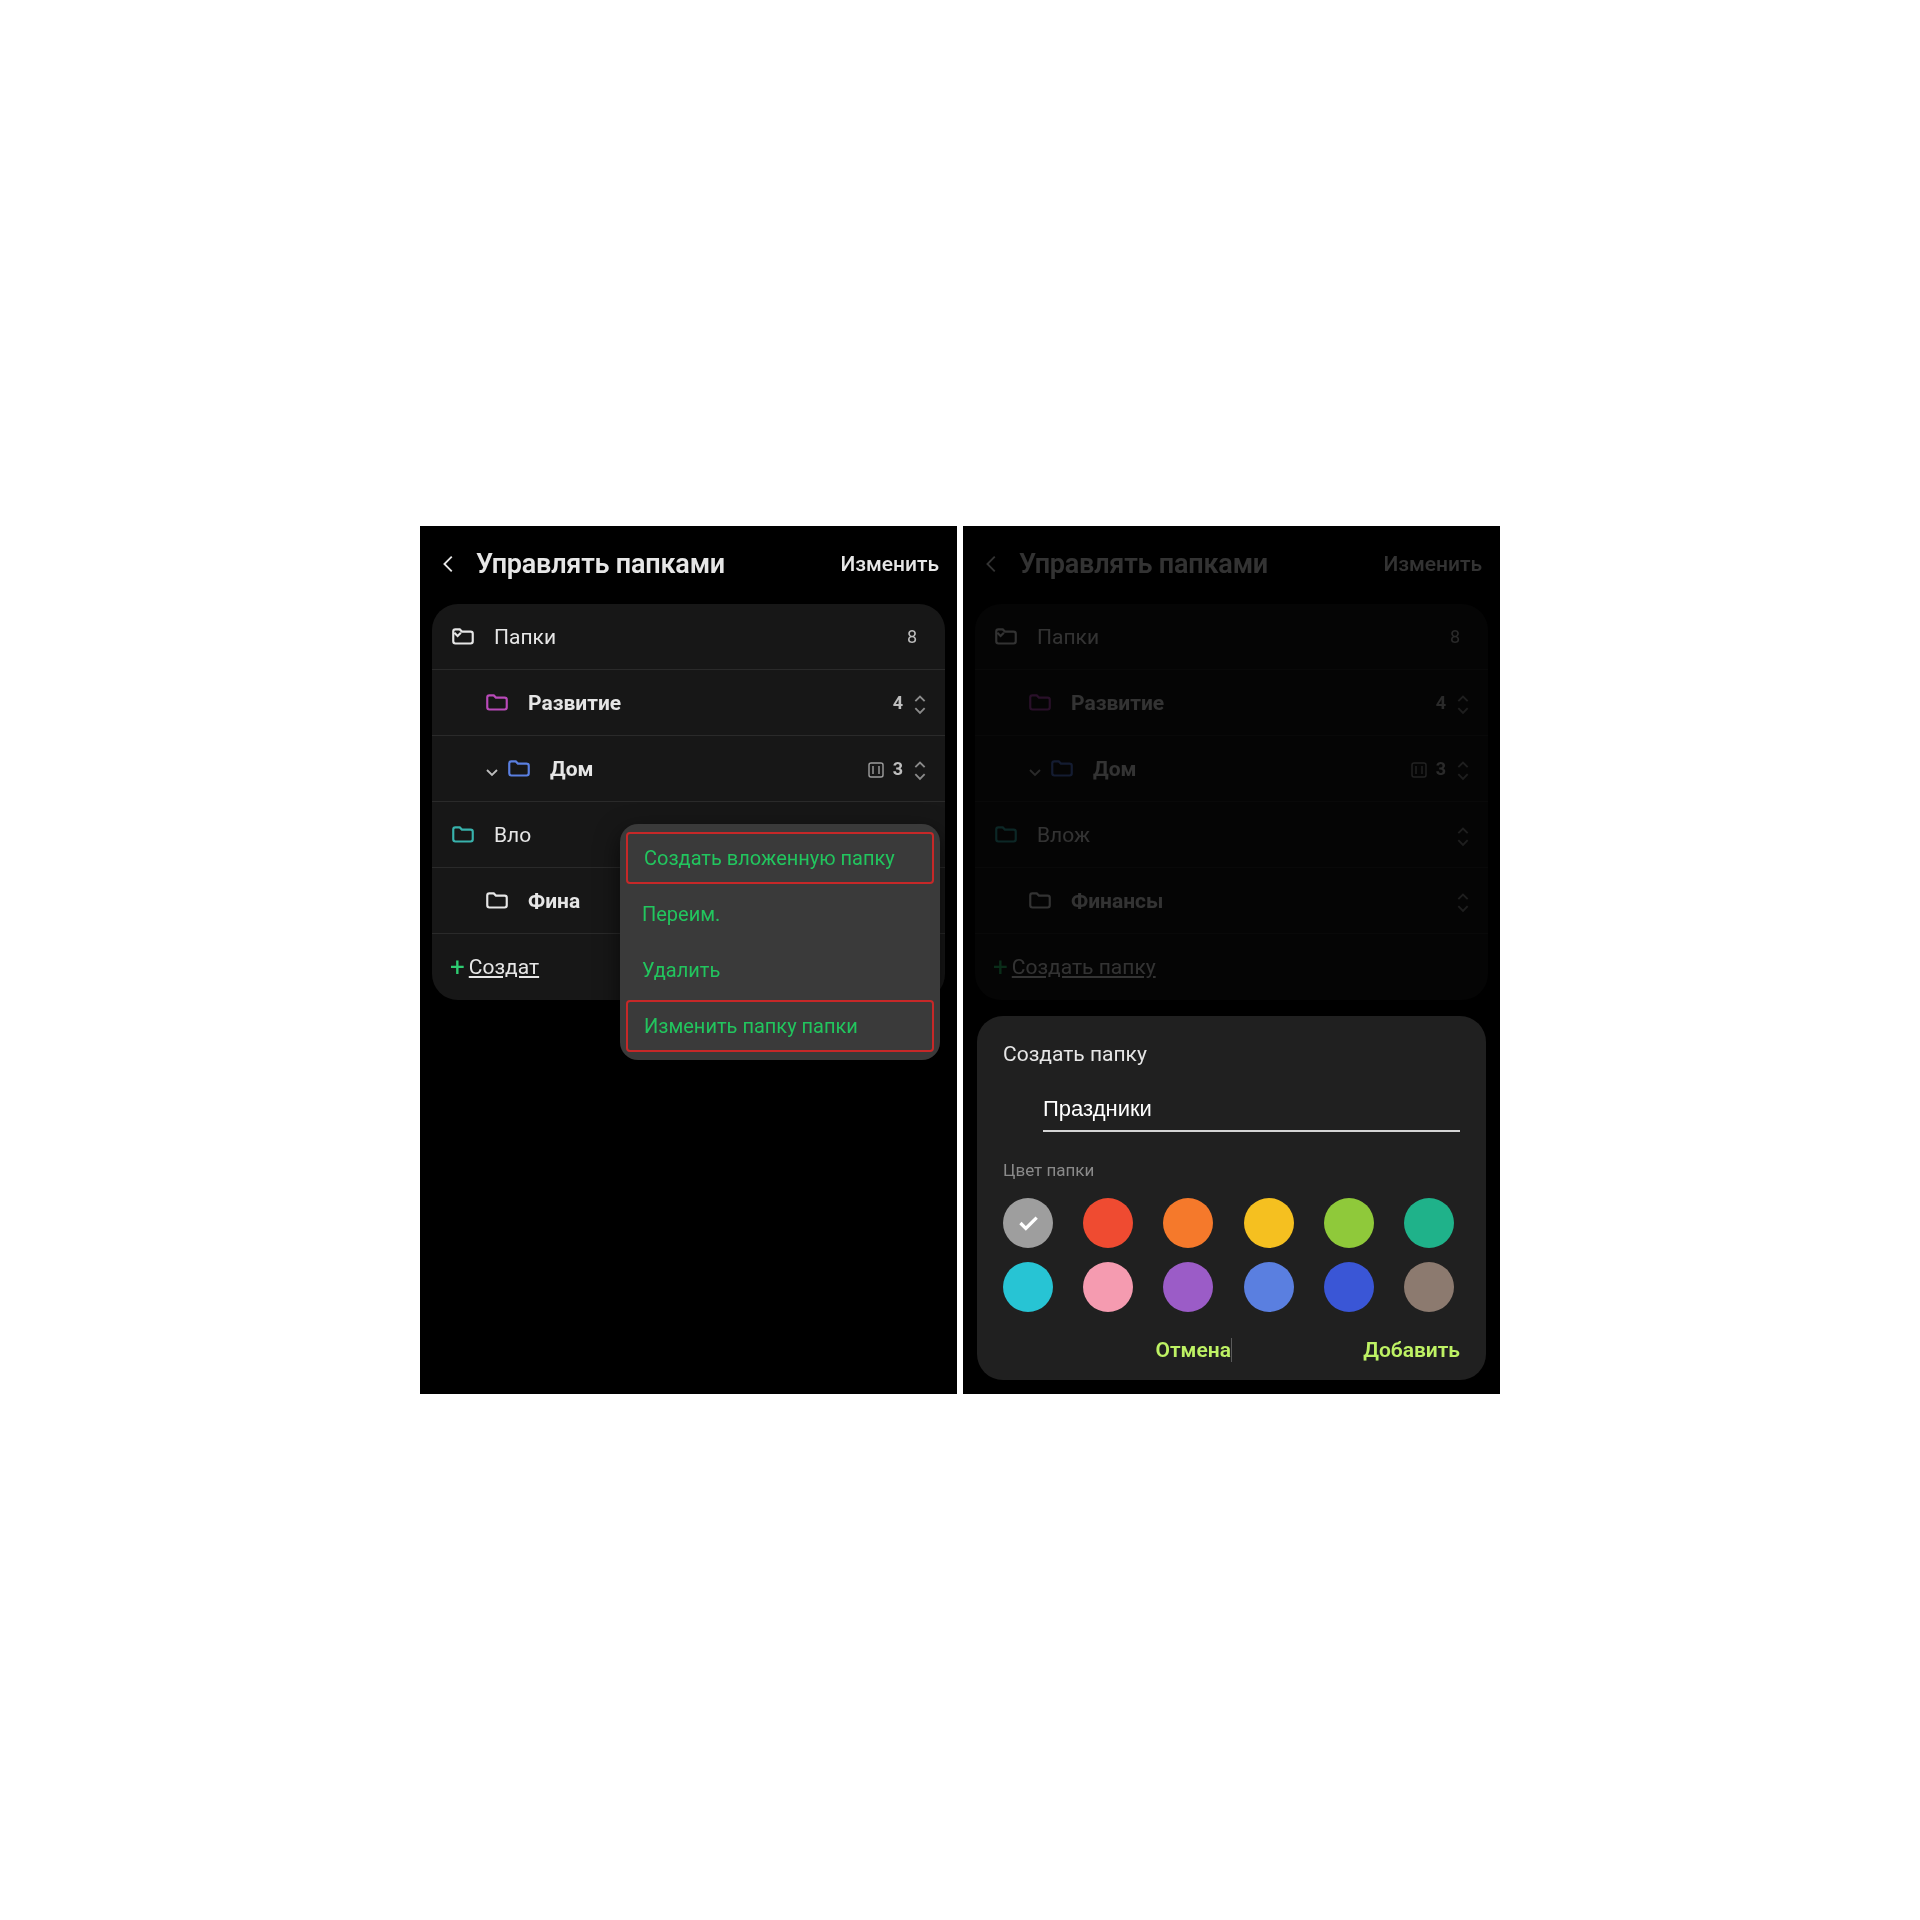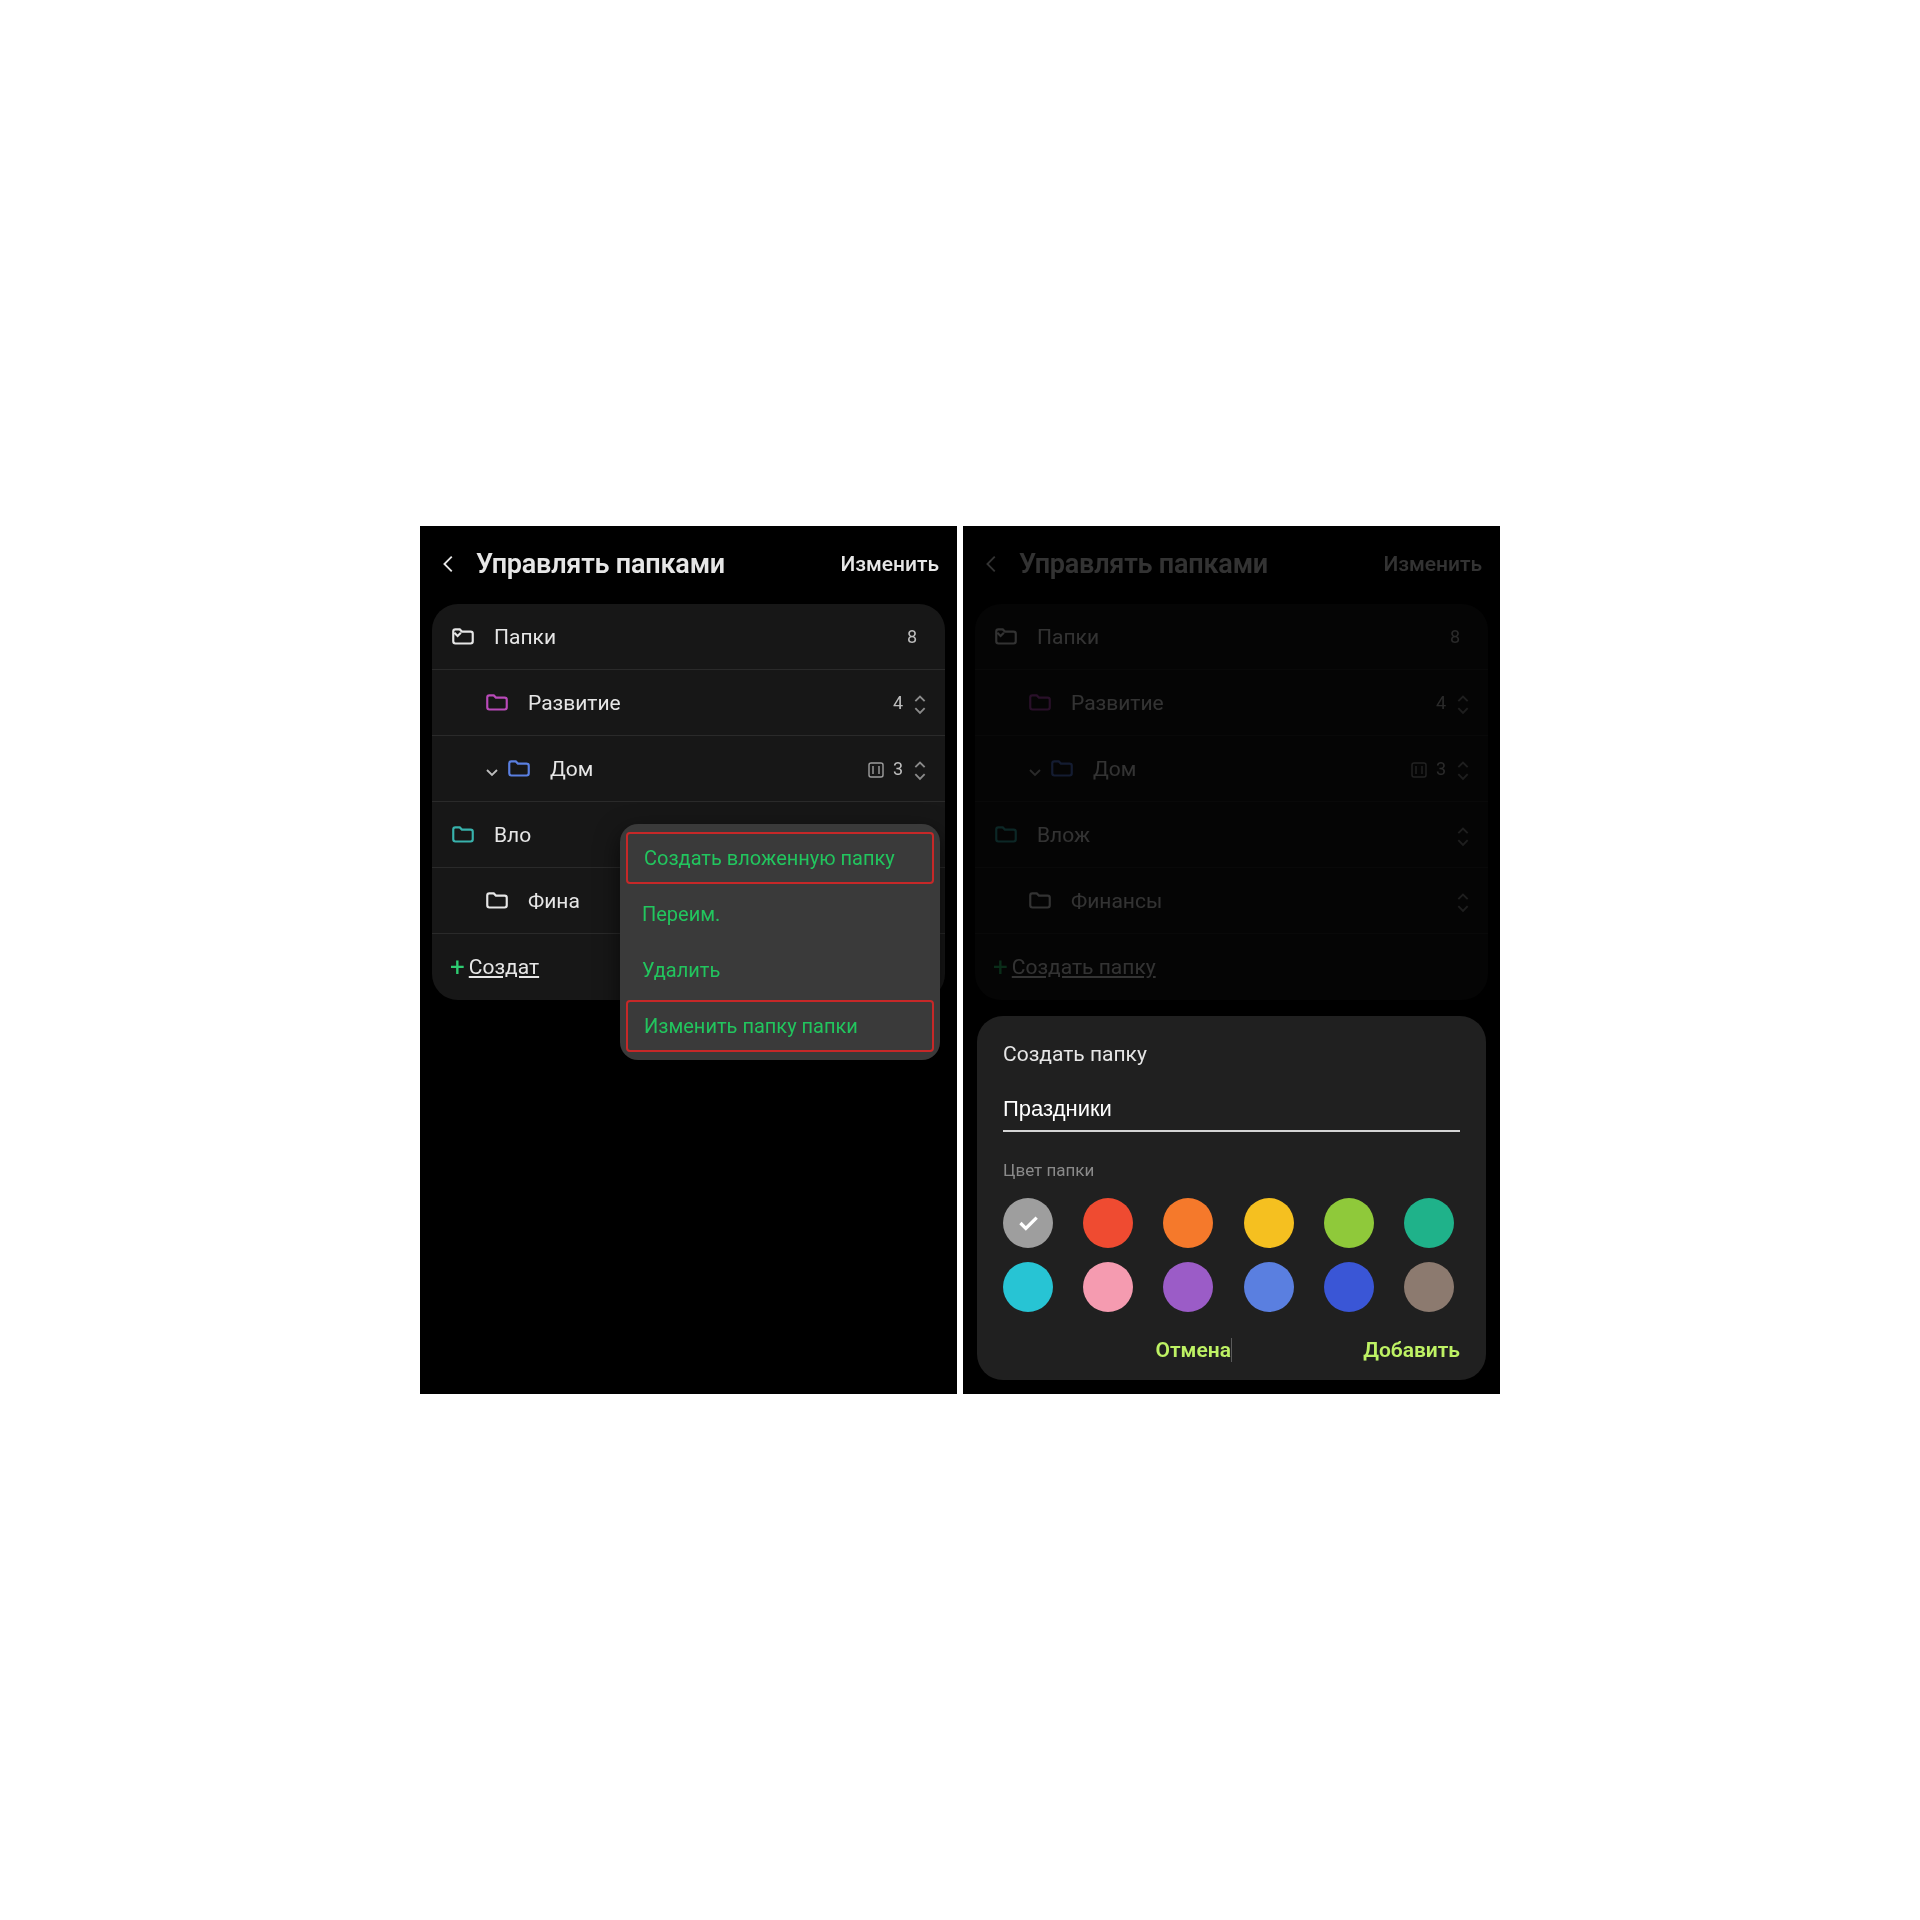--- a/index.html
+++ b/index.html
@@ -10,21 +10,21 @@
   
   .hdr { display: flex; align-items: center; padding: 22px 18px 14px 18px; gap: 16px; }
   .back { width: 22px; height: 22px; flex: 0 0 auto; }
   .back svg { width: 22px; height: 22px; stroke: #e6e6e6; }
   .title { font-size: 27px; font-weight: 600; flex: 1; letter-spacing: -.2px; }
   .edit { font-size: 21px; font-weight: 500; color: #e6e6e6; }
   
   .panel { margin: 10px 12px; background: #171717; border-radius: 26px; overflow: hidden; }
   .row { display: flex; align-items: center; height: 66px; padding: 0 18px 0 18px; border-bottom: 1px solid #2a2a2a; font-size: 21px; }
   .row:last-child { border-bottom: none; }
-  .row.sub1 { padding-left: 52px; }
+  .row.sub1 { padding-left: 52px; font-weight: bold; }
   .row.sub2 { }
   .rlabel { flex: 1; }
   .ic { width: 26px; height: 26px; flex: 0 0 26px; margin-right: 18px; }
   .cnt { font-size: 18px; color: #bdbdbd; margin-right: 10px; }
   .sort { width: 14px; height: 20px; }
   .chev { width: 16px; height: 16px; margin-right: 6px; }
   .sync { width: 18px; height: 18px; margin-right: 8px; }
   .plus { color: #2ecc71; font-size: 26px; font-weight: 400; }
   .add-label { margin-left: 4px; font-size: 21px; color: #e6e6e6; text-decoration: underline; }
   
@@ -35,21 +35,21 @@
   .folder.teal { stroke: #38b2ac; }
   
   .ctx { position: absolute; left: 200px; top: 298px; width: 320px; background: #3a3a3a; border-radius: 18px; padding: 6px 0; box-shadow: 0 8px 24px rgba(0,0,0,.6); }
   .ctx-item { padding: 16px 22px; font-size: 20px; color: #22c55e; }
   .ctx-item.hl { border: 2px solid #c62828; border-radius: 4px; margin: 2px 6px; padding: 12px 16px; }
   
   .phone.dim .hdr, .phone.dim .panel { opacity: .22; }
   
   .sheet { position: absolute; left: 14px; right: 14px; bottom: 14px; background: #202020; border-radius: 26px; padding: 26px 26px 18px 26px; }
   .sheet-title { font-size: 21px; color: #e6e6e6; margin-bottom: 30px; }
-  .input-wrap { display: flex; align-items: center; border-bottom: 2px solid #d5d5d5; padding-bottom: 8px; margin-bottom: 28px; }
+  .input-wrap { display: flex; align-items: center; border-bottom: 2px solid #d5d5d5; padding-bottom: 8px; margin-bottom: 28px; margin-left: 40px; }
   .input-wrap input { flex: 1; background: transparent; border: none; font-size: 22px; color: #fff; outline: none; }
   .sect-label-row { display: flex; align-items: flex-end; margin-bottom: 18px; }
   .sect-label { font-size: 17px; color: #8a8a8a; margin-right: 14px; }
   .dots { flex: 1; height: 2px; background-image: radial-gradient(#6a6a6a 1px, transparent 1px); background-size: 7px 2px; }
   .swatches { display: grid; grid-template-columns: repeat(6,1fr); gap: 14px 24px; margin-bottom: 20px; }
   .sw { width: 50px; height: 50px; border-radius: 50%; display: flex; align-items: center; justify-content: center; }
   .sw.sel svg { stroke: #fff; width: 26px; height: 26px; }
   .sheet-btns { display: flex; align-items: center; justify-content: space-around; padding-top: 6px; }
   .sheet-btn { font-size: 21px; font-weight: 600; color: #bef264; flex: 1; text-align: right; }
   .bar { width: 1px; height: 24px; background: #5a5a5a; }

